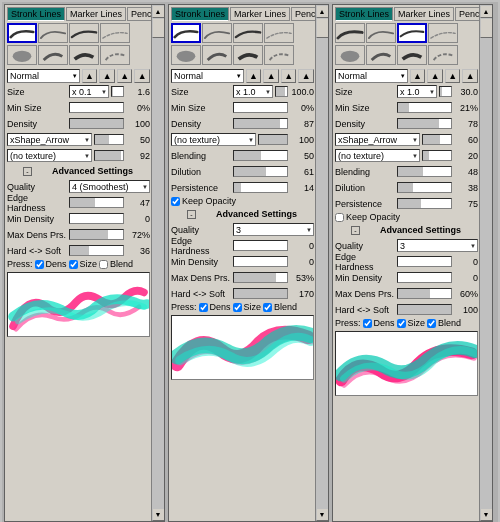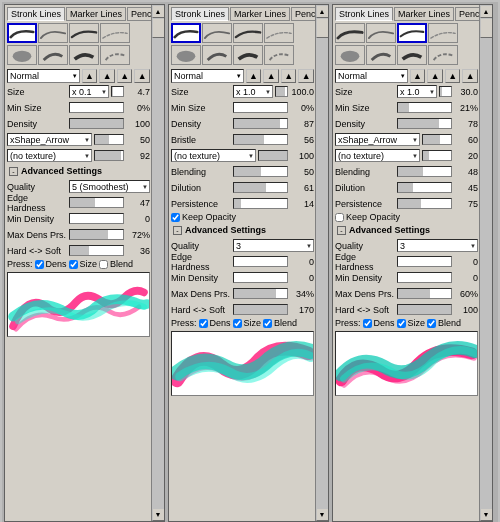--- a/index.html
+++ b/index.html
@@ -45,21 +45,21 @@
     .t {
       font-size: 9px;
       padding: 1px 3px;
       background: #d4d0c8;
       border: 1px solid #888;
       cursor: pointer;
       white-space: nowrap;
     }
 
     .t.sel {
-      background: #e5e5e5;
+      background: #0f766e;
       border-bottom-color: #fff;
     }
 
     .brush-icons-row {
       display: flex;
       gap: 1px;
       padding: 1px 0;
     }
 
     .bi {
@@ -207,22 +207,22 @@
       display: flex;
       align-items: center;
       justify-content: center;
       cursor: pointer;
       font-size: 9px;
     }
 
     .sec-hdr {
       display: flex;
       align-items: center;
-      gap: 3px;
-      margin: 2px 2px;
+      gap: 20px;
+      margin: 2px 16px;
     }
 
     .sec-tog {
       width: 9px;
       height: 9px;
       border: 1px solid #666;
       background: #d4d0c8;
       display: flex;
       align-items: center;
       justify-content: center;
@@ -337,21 +337,21 @@
         <div class="blend-btn">▲</div>
         <div class="blend-btn">▲</div>
       </div>
 
       <div class="cr">
         <span class="lbl lbl-w">Size</span>
         <div class="dd" style="width:40px;">x 0.1</div>
         <div class="sldr" style="flex:1;">
           <div class="sldr-fill" style="width:8%;"></div>
         </div>
-        <span class="nv">4.7</span>
+        <span class="nv">1.6</span>
       </div>
 
       <div class="cr">
         <span class="lbl lbl-w">Min Size</span>
         <div class="sldr" style="flex:1;">
           <div class="sldr-fill" style="width:0%;"></div>
         </div>
         <span class="nv">0%</span>
       </div>
 
@@ -379,21 +379,21 @@
         <span class="nv">92</span>
       </div>
 
       <div class="sec-hdr">
         <div class="sec-tog">-</div>
         <span class="sec-lbl">Advanced Settings</span>
       </div>
 
       <div class="cr">
         <span class="lbl lbl-w">Quality</span>
-        <div class="dd" style="flex:1;">5 (Smoothest)</div>
+        <div class="dd" style="flex:1;">4 (Smoothest)</div>
       </div>
 
       <div class="cr">
         <span class="lbl lbl-w">Edge Hardness</span>
         <div class="sldr" style="flex:1;">
           <div class="sldr-fill" style="width:47%;"></div>
         </div>
         <span class="nv">47</span>
       </div>
 
@@ -533,27 +533,20 @@
       </div>
 
       <div class="cr">
         <span class="lbl lbl-w">Density</span>
         <div class="sldr" style="flex:1;">
           <div class="sldr-fill" style="width:87%;"></div>
         </div>
         <span class="nv">87</span>
       </div>
 
-      <div class="cr">
-        <span class="lbl lbl-w">Bristle</span>
-        <div class="sldr" style="flex:1;">
-          <div class="sldr-fill" style="width:56%;"></div>
-        </div>
-        <span class="nv">56</span>
-      </div>
 
       <div class="cr">
         <div class="dd" style="width:85px;">(no texture)</div>
         <div class="sldr" style="flex:1;">
           <div class="sldr-fill" style="width:100%;"></div>
         </div>
         <span class="nv">100</span>
       </div>
 
       <div class="cr">
@@ -609,21 +602,21 @@
           <div class="sldr-fill" style="width:0%;"></div>
         </div>
         <span class="nv">0</span>
       </div>
 
       <div class="cr">
         <span class="lbl lbl-w">Max Dens Prs.</span>
         <div class="sldr" style="flex:1;">
           <div class="sldr-fill" style="width:80%;"></div>
         </div>
-        <span class="nv">34%</span>
+        <span class="nv">53%</span>
       </div>
 
       <div class="cr">
         <span class="lbl lbl-w">Hard &lt;-&gt; Soft</span>
         <div class="sldr" style="flex:1;">
           <div class="sldr-fill" style="width:100%;"></div>
         </div>
         <span class="nv">170</span>
       </div>
 
@@ -766,21 +759,21 @@
           <div class="sldr-fill" style="width:48%;"></div>
         </div>
         <span class="nv">48</span>
       </div>
 
       <div class="cr">
         <span class="lbl lbl-w">Dilution</span>
         <div class="sldr" style="flex:1;">
           <div class="sldr-fill" style="width:29%;"></div>
         </div>
-        <span class="nv">45</span>
+        <span class="nv">38</span>
       </div>
 
       <div class="cr">
         <span class="lbl lbl-w">Persistence</span>
         <div class="sldr" style="flex:1;">
           <div class="sldr-fill" style="width:43%;"></div>
         </div>
         <span class="nv">75</span>
       </div>
 

